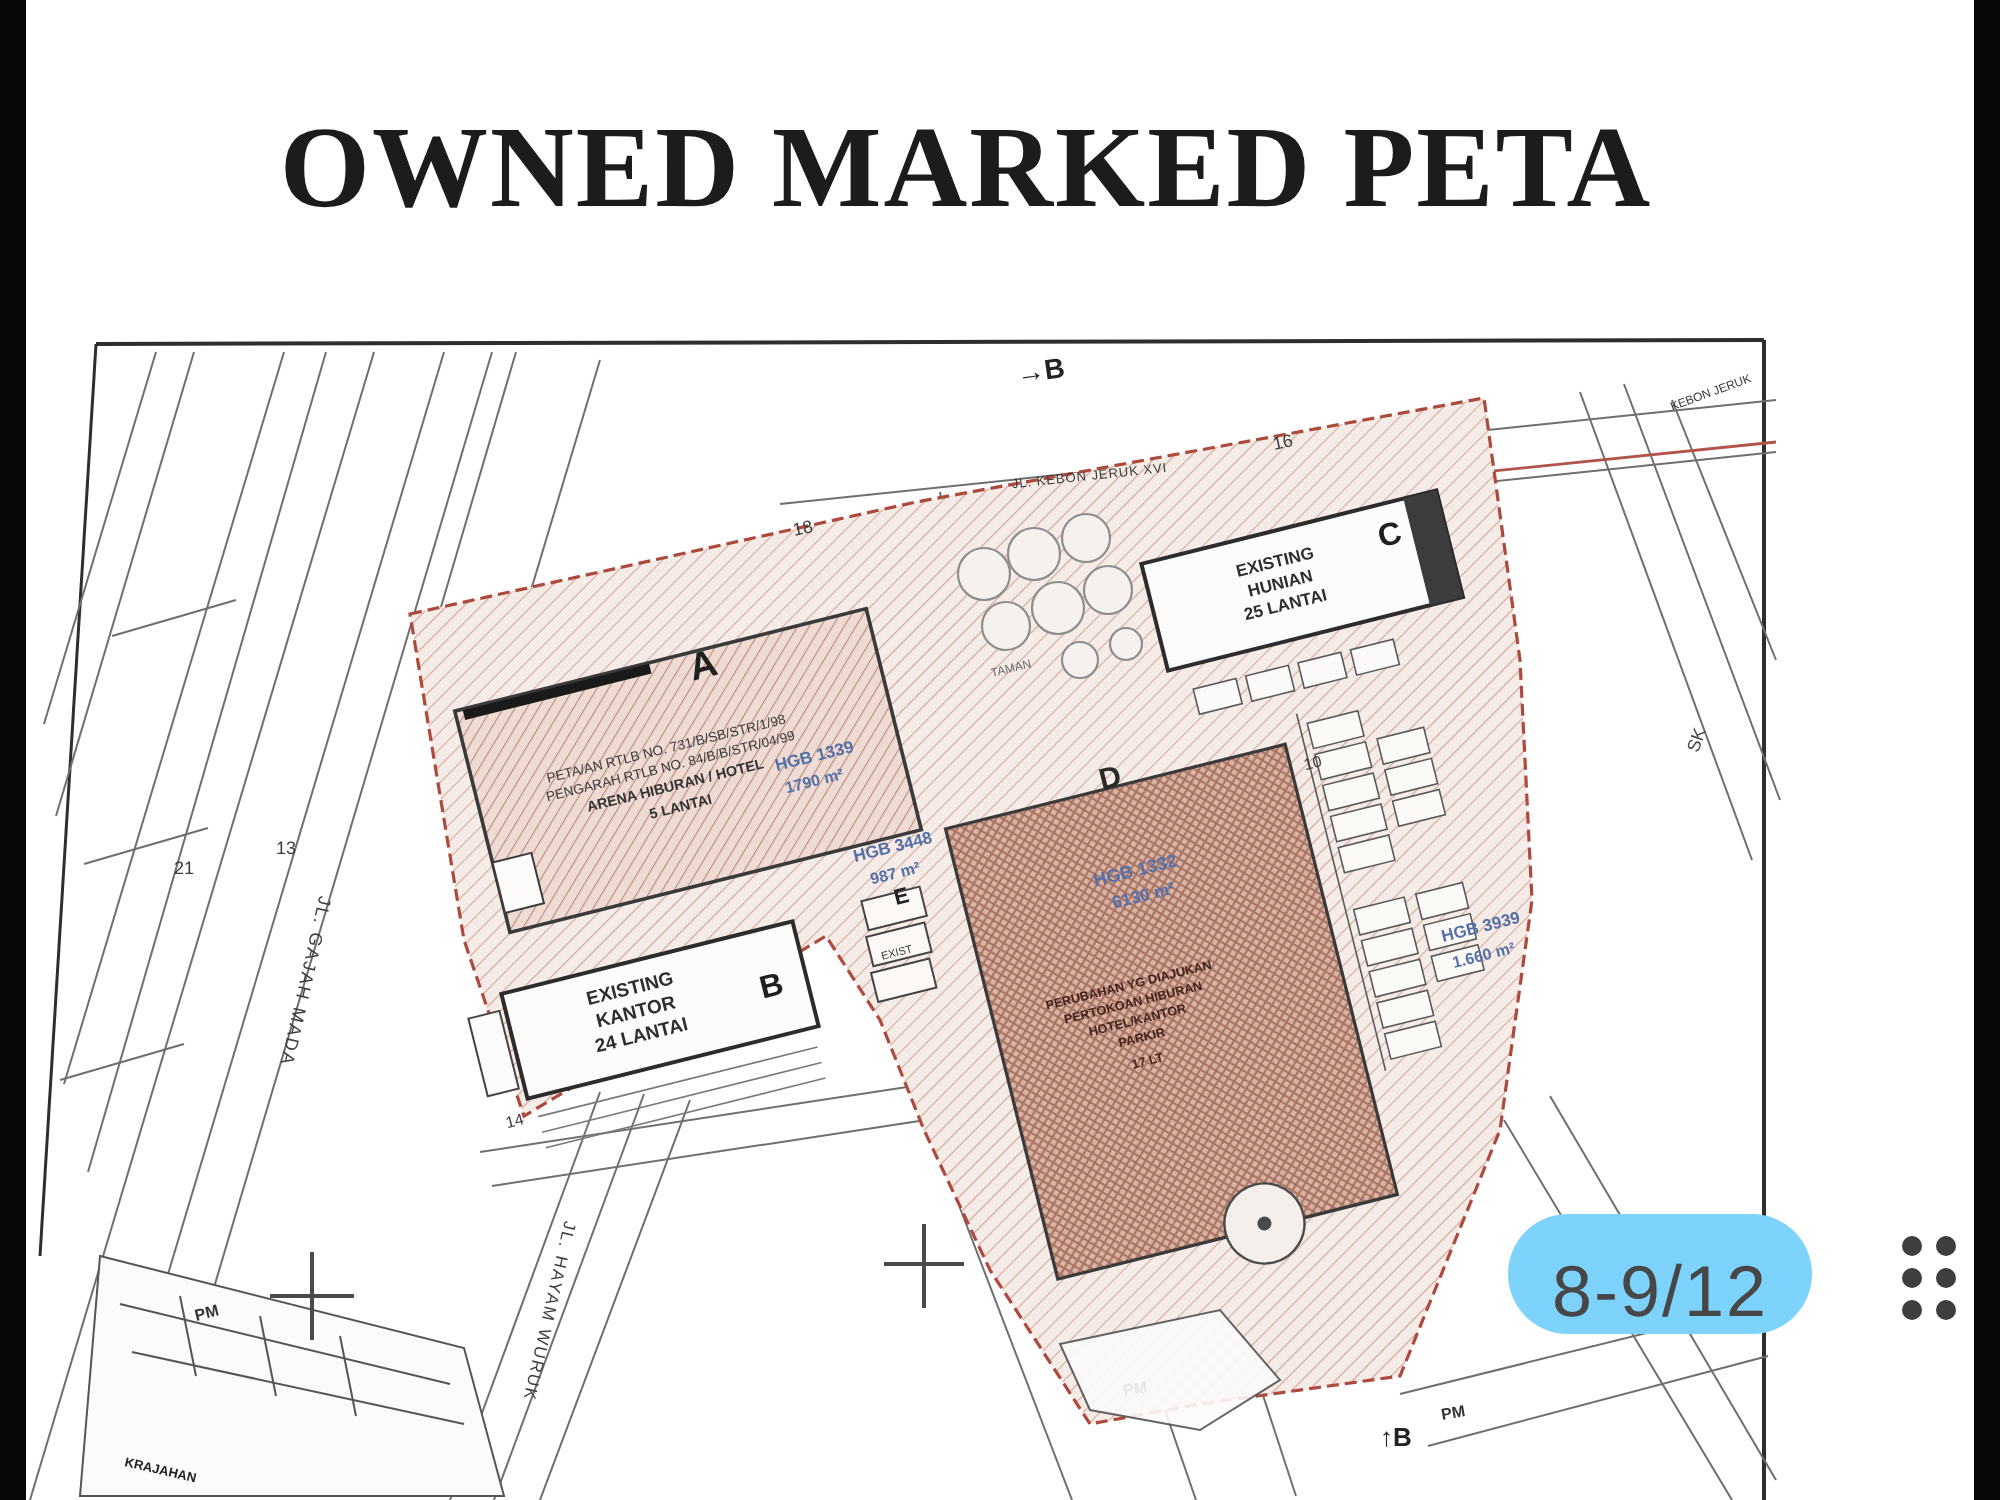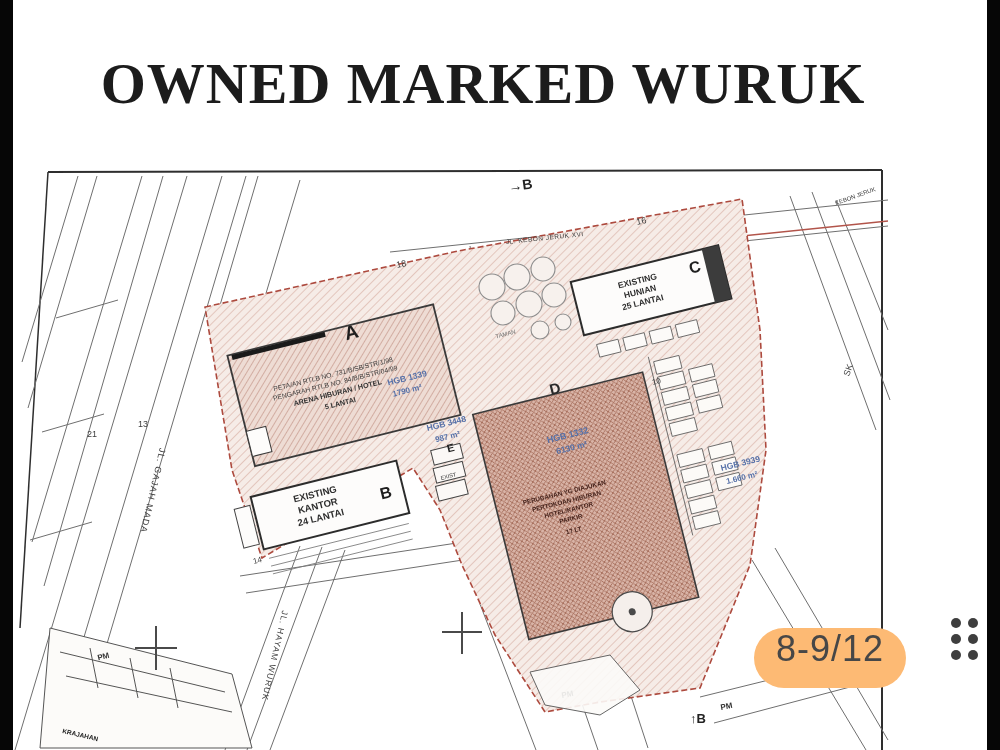--- a/index.html
+++ b/index.html
@@ -8,33 +8,33 @@
   .letterbox{position:absolute;top:0;width:13px;height:750px;background:#060606;z-index:50;}
   .letterbox.left{left:0;}
   .letterbox.right{right:0;}
   .title{position:absolute;top:50px;left:0;width:966px;text-align:center;
          font-family:"Liberation Serif",serif;font-size:58px;font-weight:700;
          color:#1c1c1c;letter-spacing:1px;z-index:5;white-space:nowrap;}
   svg.plan{position:absolute;left:0;top:0;width:1000px;height:750px;z-index:1;}
   svg.plan text{font-family:"Liberation Sans",sans-serif;}
   .menu-circle{position:absolute;left:896px;top:601px;width:186px;height:186px;
                border-radius:50%;background:#ffffff;z-index:10;}
-  .page-badge{position:absolute;left:754px;top:628px;width:152px;height:60px;
-              border-radius:30px;background:#fdba74;z-index:20;
-              display:flex;align-items:flex-start;justify-content:center;}
+  .page-badge{position:absolute;left:754px;top:607px;width:152px;height:60px;
+              border-radius:30px;background:#7dd3fc;z-index:20;
+              display:flex;align-items:flex-end;justify-content:center;}
   .page-badge span{font-size:36px;color:#474747;font-weight:400;letter-spacing:1px;}
   .menu-dots{position:absolute;left:951px;top:618px;z-index:30;display:grid;
              grid-template-columns:repeat(2,10px);grid-template-rows:repeat(3,10px);
              column-gap:7px;row-gap:6px;cursor:pointer;}
   .menu-dots .dot{width:10px;height:10px;border-radius:50%;background:#3e3e3e;}
 </style>
 </head>
 <body>
 
-<div class="title">OWNED MARKED WURUK</div>
+<div class="title">OWNED MARKED PETA</div>
 
 <svg class="plan" viewBox="0 0 1000 750" xmlns="http://www.w3.org/2000/svg">
   <defs>
     <pattern id="hL" width="6" height="6" patternUnits="userSpaceOnUse" patternTransform="rotate(45)">
       <rect width="6" height="6" fill="#f6ece7"></rect>
       <line x1="0" y1="0" x2="0" y2="6" stroke="#d3a79b" stroke-width="1.1"></line>
     </pattern>
     <pattern id="hA" width="5" height="5" patternUnits="userSpaceOnUse" patternTransform="rotate(45)">
       <rect width="5" height="5" fill="#eedcd4"></rect>
       <line x1="0" y1="0" x2="0" y2="5" stroke="#c08d80" stroke-width="1.2"></line>

